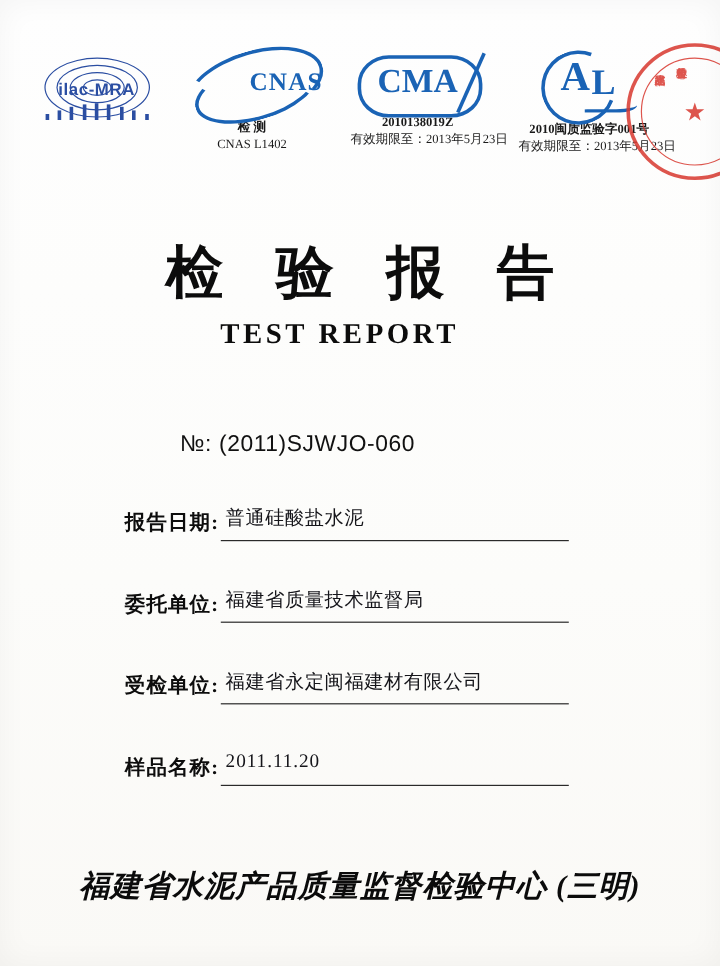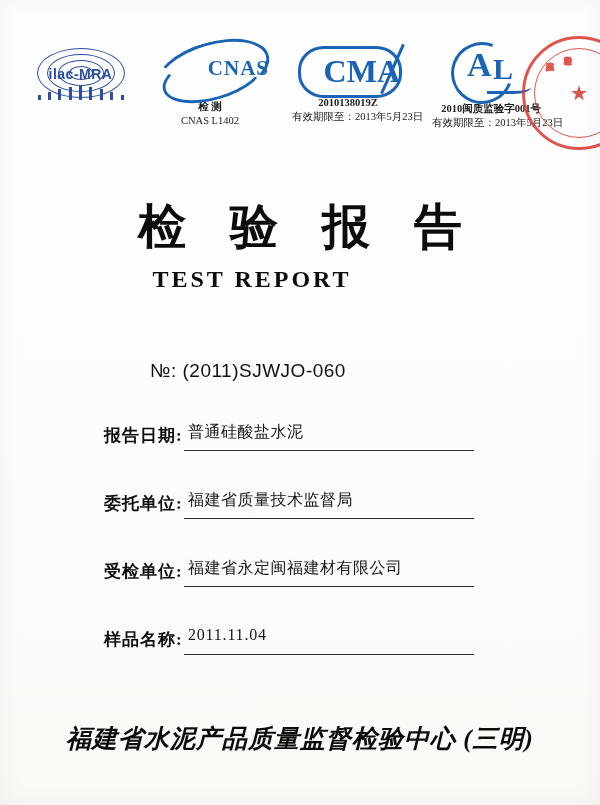--- a/index.html
+++ b/index.html
@@ -157,23 +157,23 @@
     width: 98px;
     height: 46px;
     border: 3.5px solid #1a63b5;
     border-radius: 26px / 24px;
   }
   .cma-word {
     position: absolute;
     left: 0;
     top: 9px;
     width: 104px;
-    text-align: right;
-    font-family: "Liberation Serif", serif;
-    font-size: 32px;
+    text-align: center;
+    font-family: "Liberation Serif", serif;
+    font-size: 28px;
     font-weight: bold;
     letter-spacing: 0px;
     color: #1a63b5;
   }
   .cma-art .slash {
     position: absolute;
     right: 6px;
     top: -2px;
     width: 3px;
     height: 54px;
@@ -306,20 +306,21 @@
     position: absolute;
     top: 266px;
     left: 0;
     width: 504px;
     text-align: center;
     font-family: "Liberation Serif", serif;
     font-size: 24px;
     font-weight: bold;
     letter-spacing: 3px;
     color: #0c0c0c;
+    padding-left: 31px;
   }
 
   
   .report-no {
     position: absolute;
     top: 360px;
     left: 0;
     width: 496px;
     text-align: center;
     font-family: Liberation Sans, sans-serif;
@@ -488,21 +489,21 @@
     </div>
 
     <div class="field-row">
       <span class="field-label">受检单位:</span>
       <span class="field-value">福建省永定闽福建材有限公司</span>
       <span class="field-line"></span>
     </div>
 
     <div class="field-row">
       <span class="field-label">样品名称:</span>
-      <span class="field-value ascii">2011.11.04</span>
+      <span class="field-value ascii">2011.11.20</span>
       <span class="field-line"></span>
     </div>
   </div>
 
   <div class="footer-org">福建省水泥产品质量监督检验中心 (三明)</div>
 
   <div class="edge-shade"></div>
 </div>
 
 </body></html>

